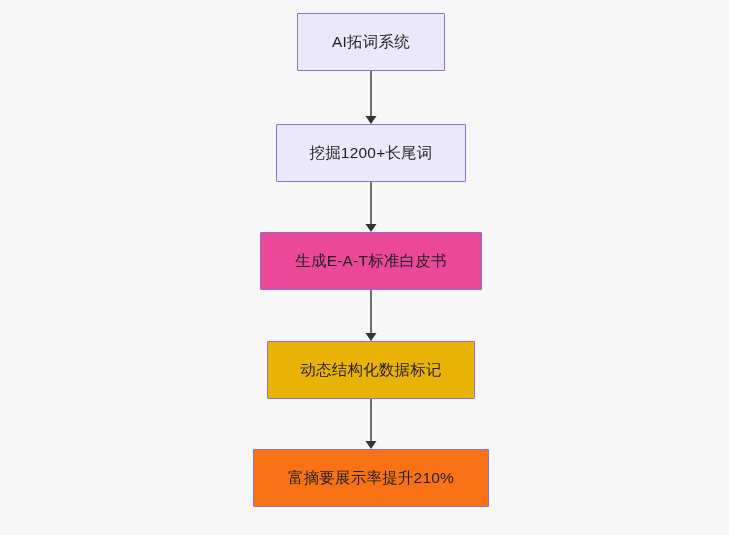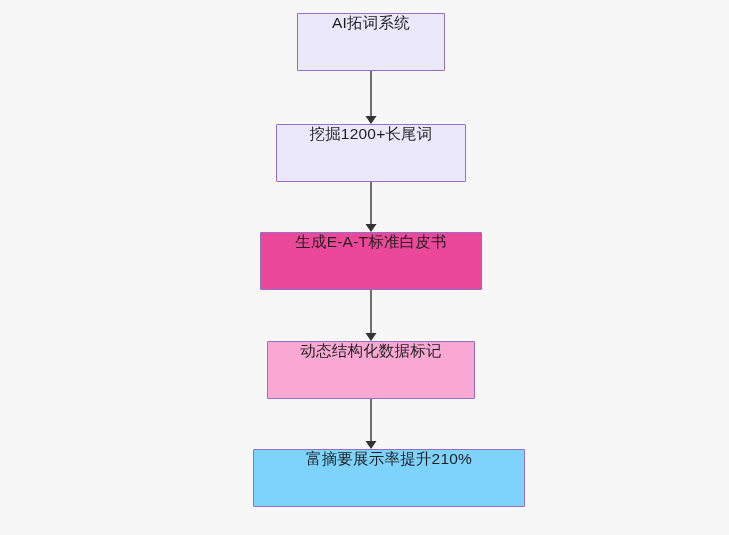--- a/index.html
+++ b/index.html
@@ -20,21 +20,21 @@
     height: 535px;
   }
 
   .node {
     position: absolute;
     box-sizing: border-box;
     background: #ebe8fb;
     border: 1.5px solid #9370c8;
     border-radius: 1px;
     display: flex;
-    align-items: flex-start;
+    align-items: center;
     justify-content: center;
     color: #1f1f1f;
     font-size: 15.5px;
     line-height: 1.2;
     letter-spacing: 0.2px;
     white-space: nowrap;
   }
 
   .node-label {
     display: block;
@@ -60,25 +60,25 @@
   </div>
 
   <div class="node" id="node-2" style="left: 276px; top: 124px; width: 190px; height: 58px; background: rgb(235, 232, 251); border-color: rgb(147, 112, 200); color: rgb(31, 31, 31);">
     <span class="node-label">挖掘1200+长尾词</span>
   </div>
 
   <div class="node" id="node-3" style="left: 260px; top: 232px; width: 222px; height: 58px; background: #ec4899; border-color: rgb(147, 112, 200); color: rgb(31, 31, 31);">
     <span class="node-label">生成E-A-T标准白皮书</span>
   </div>
 
-  <div class="node" id="node-4" style="left: 267px; top: 341px; width: 208px; height: 58px; background: #f9a8d4; border-color: rgb(147, 112, 200); color: rgb(31, 31, 31);">
+  <div class="node" id="node-4" style="left: 267px; top: 341px; width: 208px; height: 58px; background: #eab308; border-color: rgb(147, 112, 200); color: rgb(31, 31, 31);">
     <span class="node-label">动态结构化数据标记</span>
   </div>
 
-  <div class="node" id="node-5" style="left: 253px; top: 449px; width: 272px; height: 58px; background: #7dd3fc; border-color: rgb(147, 112, 200); color: rgb(31, 31, 31);">
+  <div class="node" id="node-5" style="left: 253px; top: 449px; width: 236px; height: 58px; background: #f97316; border-color: rgb(147, 112, 200); color: rgb(31, 31, 31);">
     <span class="node-label">富摘要展示率提升210%</span>
   </div>
 
   <div class="connector" id="edge-1-2" style="left: 363px; top: 71px; height: 53px;">
       <svg width="16" height="53" viewBox="0 0 16 53">
         <line x1="8" y1="0" x2="8" y2="45" stroke="#707070" stroke-width="2"></line>
         <polygon points="2.5,45 13.5,45 8,53" fill="#333333"></polygon>
       </svg>
     </div>
   <div class="connector" id="edge-2-3" style="left: 363px; top: 182px; height: 50px;">

